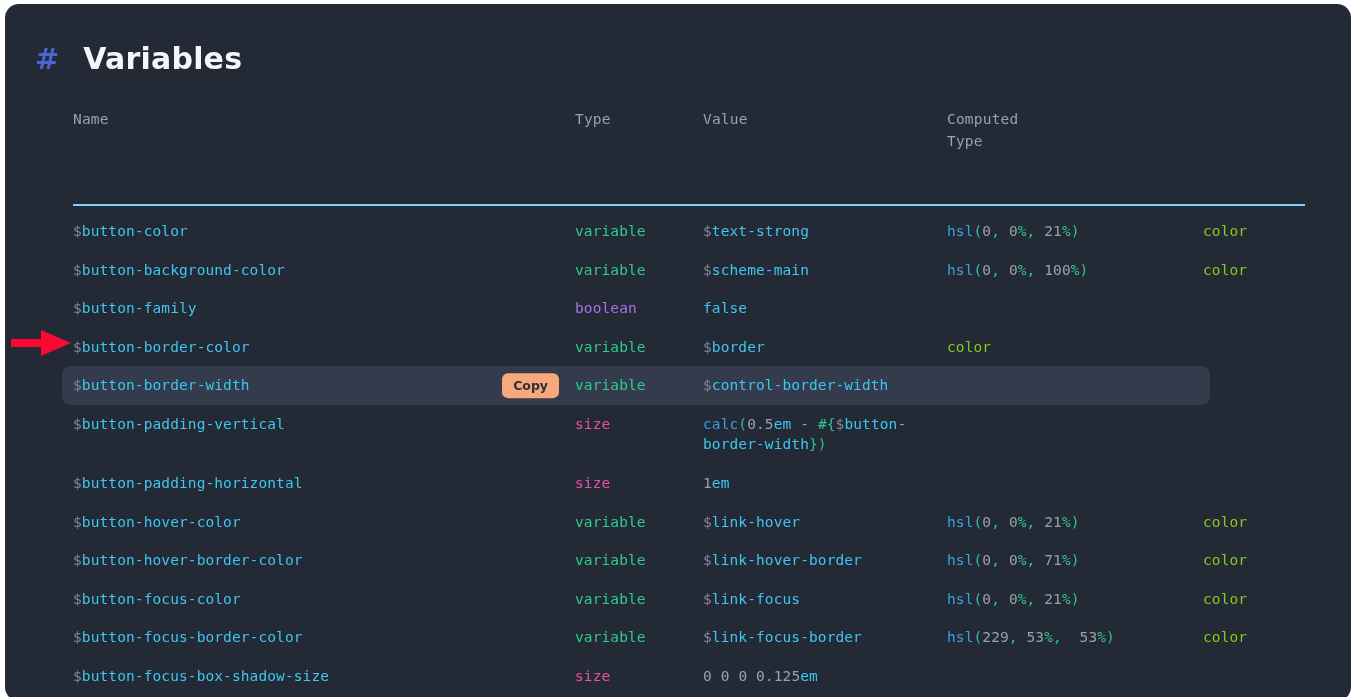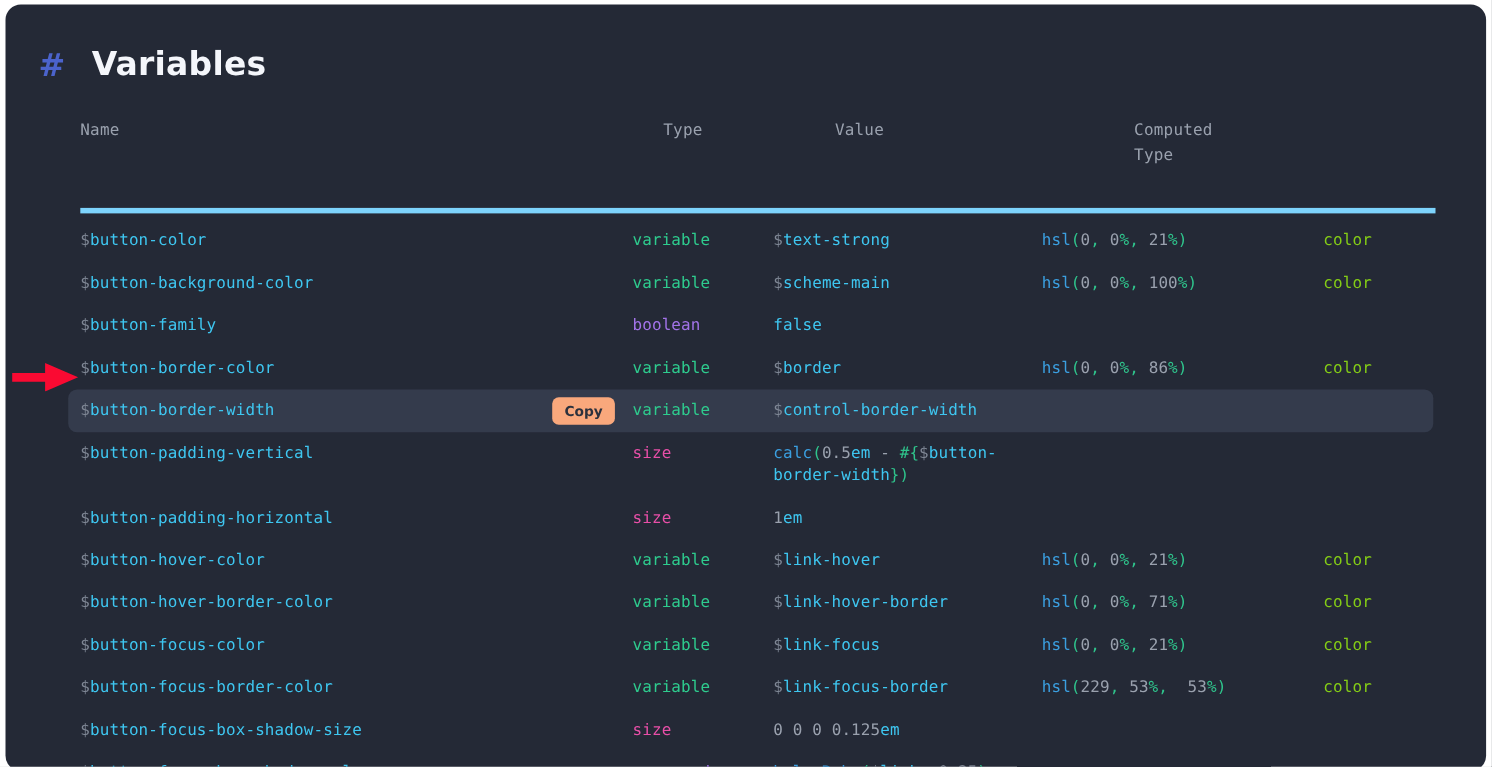--- a/index.html
+++ b/index.html
@@ -43,23 +43,22 @@
 
   
   .table {
     position: absolute;
     left: 68px; top: 104px;
     width: 1232px;
   }
   .thead {
     position: relative;
     display: flex;
-    border-bottom: 5px solid #7dd3fc;
-    padding-bottom: 36px;
-    gap: 28px;
+    border-bottom: 2px solid #7dd3fc;
+    padding-bottom: 51px;
   }
   .th {
     font-size: 14.5px;
     color: #9aa1ae;
     line-height: 1.55;
     letter-spacing: .2px;
     white-space: pre-wrap;
   }
   .c-name { width: 502px; flex: 0 0 502px; }
   .c-type { width: 128px; flex: 0 0 128px; }
@@ -73,21 +72,21 @@
     position: relative;
     display: flex;
     align-items: flex-start;
     padding: 9px 0 9px 11px;
     margin-left: -11px;
     border-radius: 8px;
     min-height: 38px;
   }
   .row.highlight {
     background: #343b4c;
-    width: 1241px;
+    width: 1148px;
   }
   .cell {
     font-size: 14.5px;
     line-height: 1.42;
     letter-spacing: .1px;
     word-break: break-word;
     white-space: pre-wrap;
   }
   .cell.c-name { padding-right: 10px; }
   .cell.c-type { padding-right: 8px; }
@@ -174,21 +173,20 @@
             <div class="cell c-name name-wrap"><span class="tok-sigil">$</span><span class="tok-var">button-family</span></div>
             <div class="cell c-type ty-boolean">boolean</div>
             <div class="cell c-value"><span class="tok-bool">false</span></div>
             <div class="cell c-cval"></div>
             <div class="cell c-ctype ct-color"></div>
           </div>
           <div class="row">
             <div class="cell c-name name-wrap"><span class="tok-sigil">$</span><span class="tok-var">button-border-color</span></div>
             <div class="cell c-type ty-variable">variable</div>
             <div class="cell c-value"><span class="tok-sigil">$</span><span class="tok-var">border</span></div>
-            <div class="cell c-cval"><span class="tok-fn">hsl</span><span class="tok-punct">(</span><span class="tok-num">0</span><span class="tok-punct">,</span> <span class="tok-num">0</span><span class="tok-punct">%</span><span class="tok-punct">,</span> <span class="tok-num">86</span><span class="tok-punct">%</span><span class="tok-punct">)</span></div>
             <div class="cell c-ctype ct-color">color</div>
           </div>
           <div class="row highlight">
             <div class="cell c-name name-wrap"><span class="tok-sigil">$</span><span class="tok-var">button-border-width</span><button class="copy-btn">Copy</button></div>
             <div class="cell c-type ty-variable">variable</div>
             <div class="cell c-value"><span class="tok-sigil">$</span><span class="tok-var">control-border-width</span></div>
             <div class="cell c-cval"></div>
             <div class="cell c-ctype ct-color"></div>
           </div>
           <div class="row">

